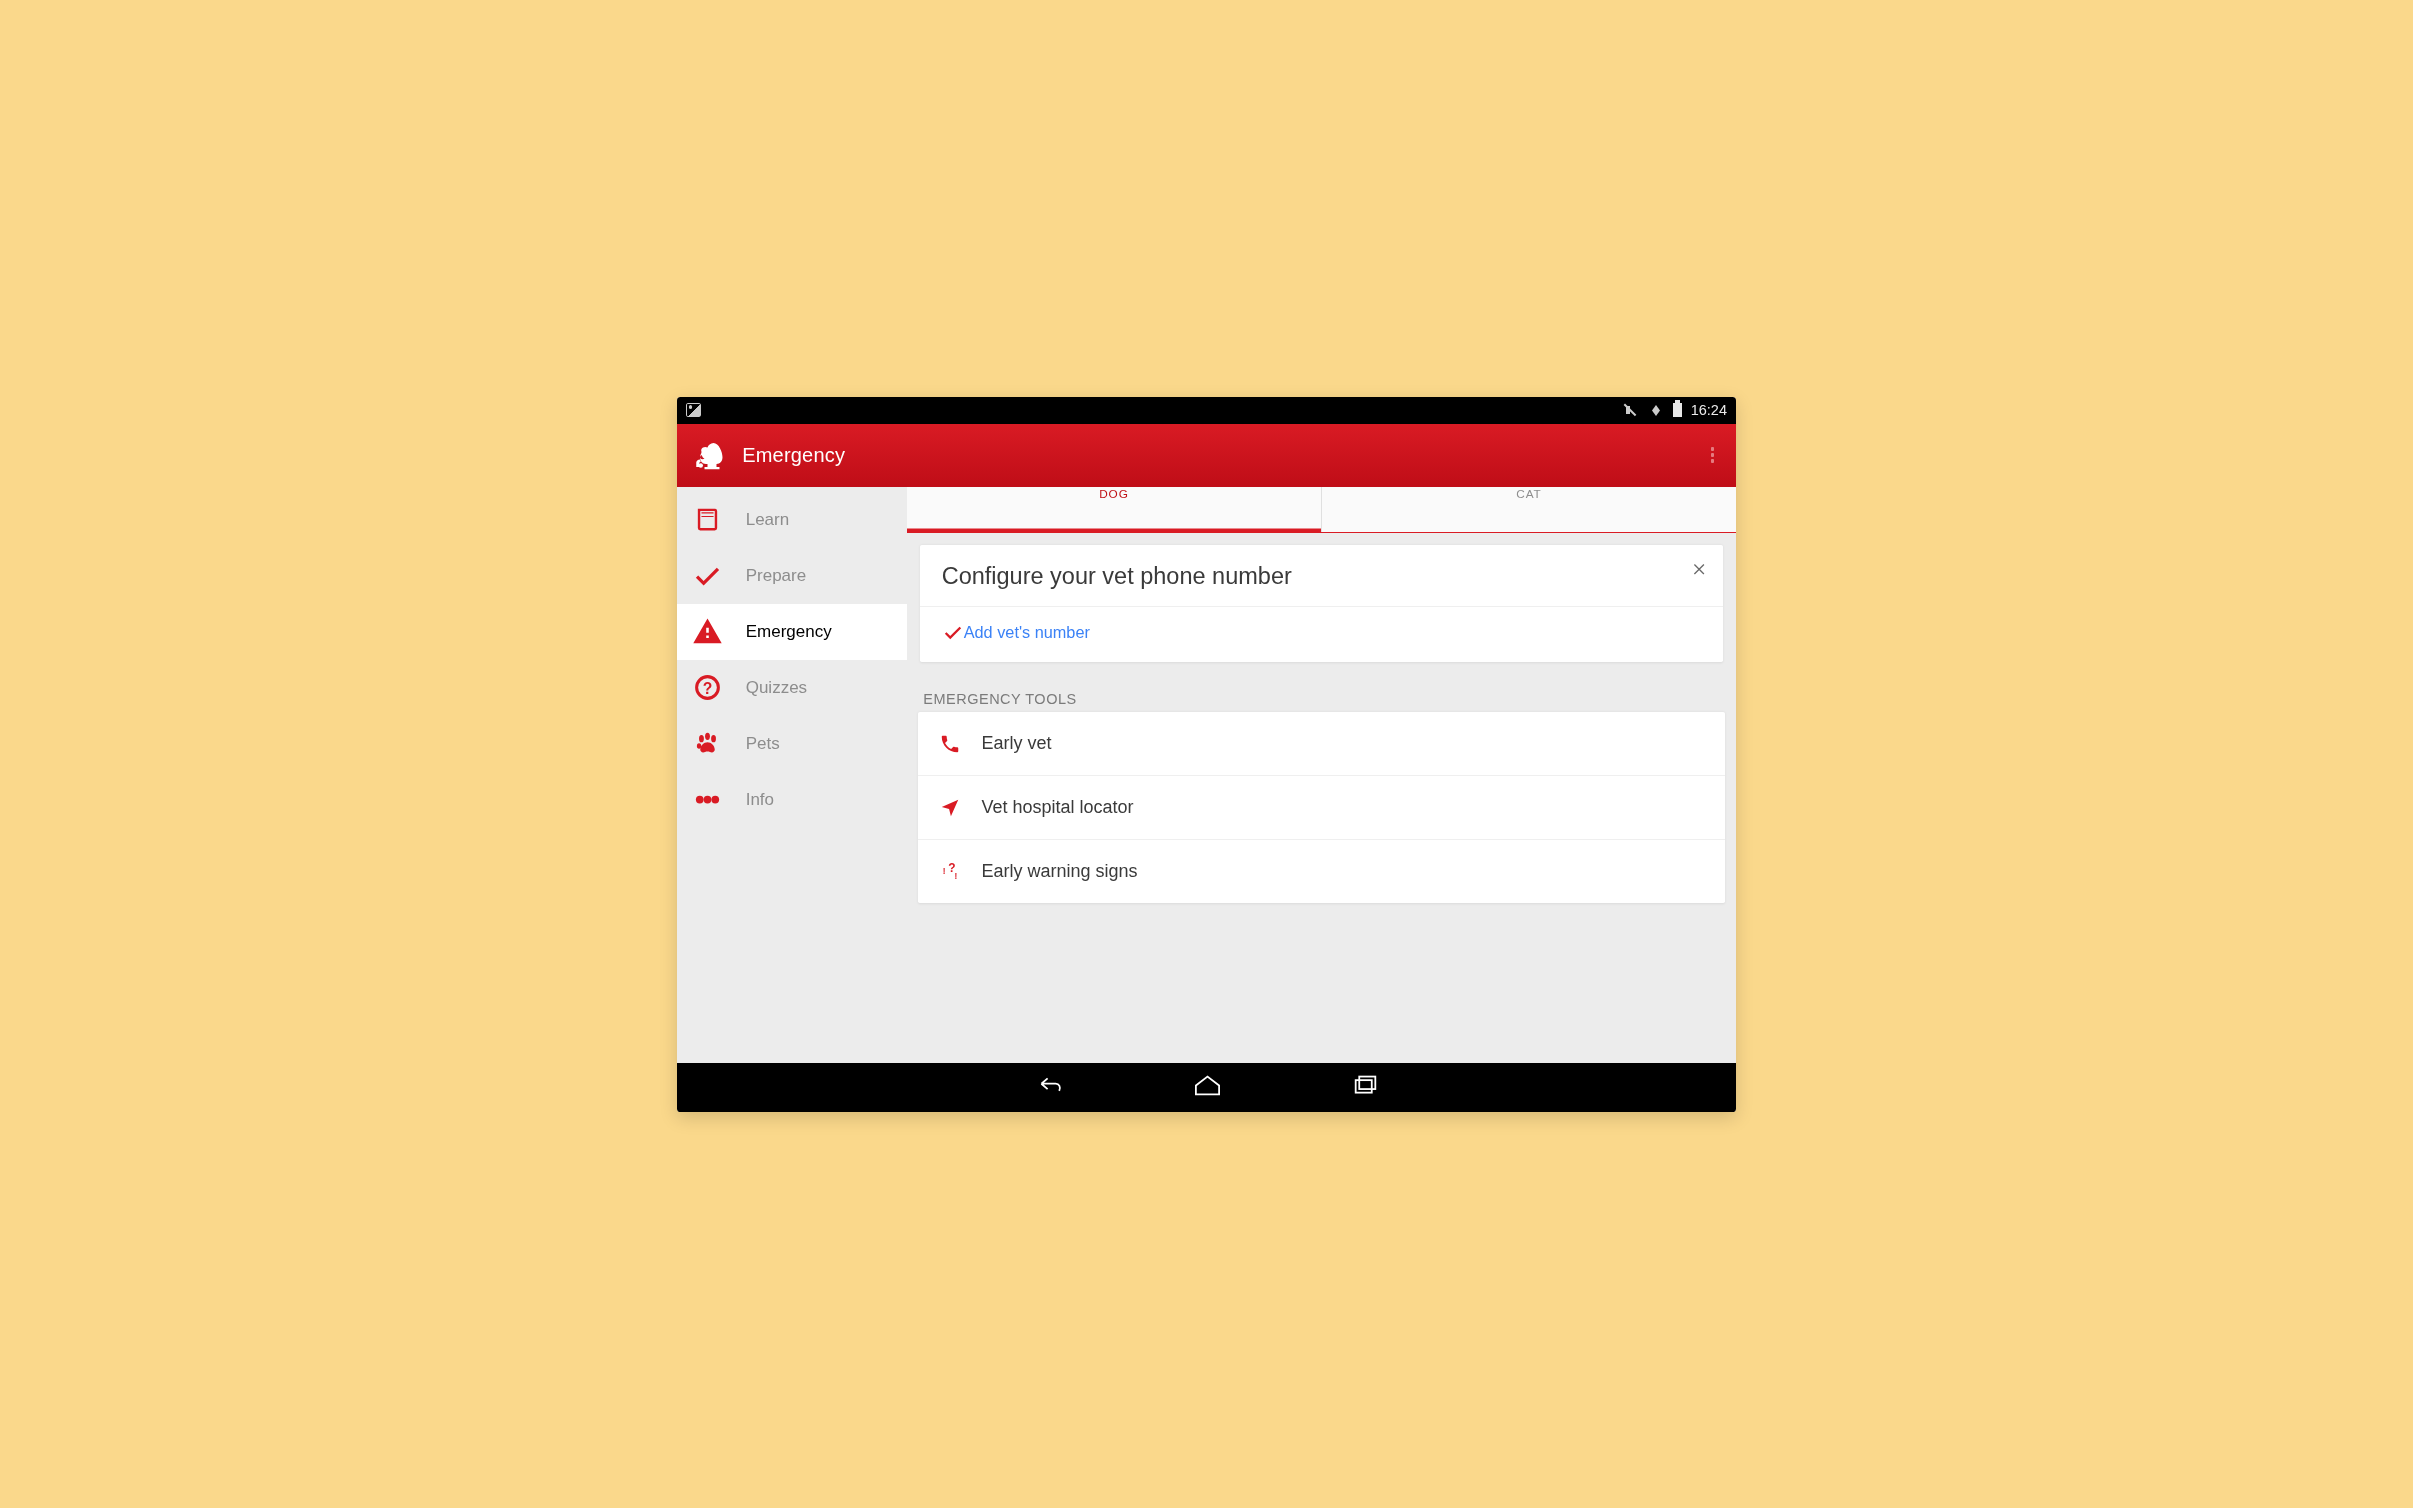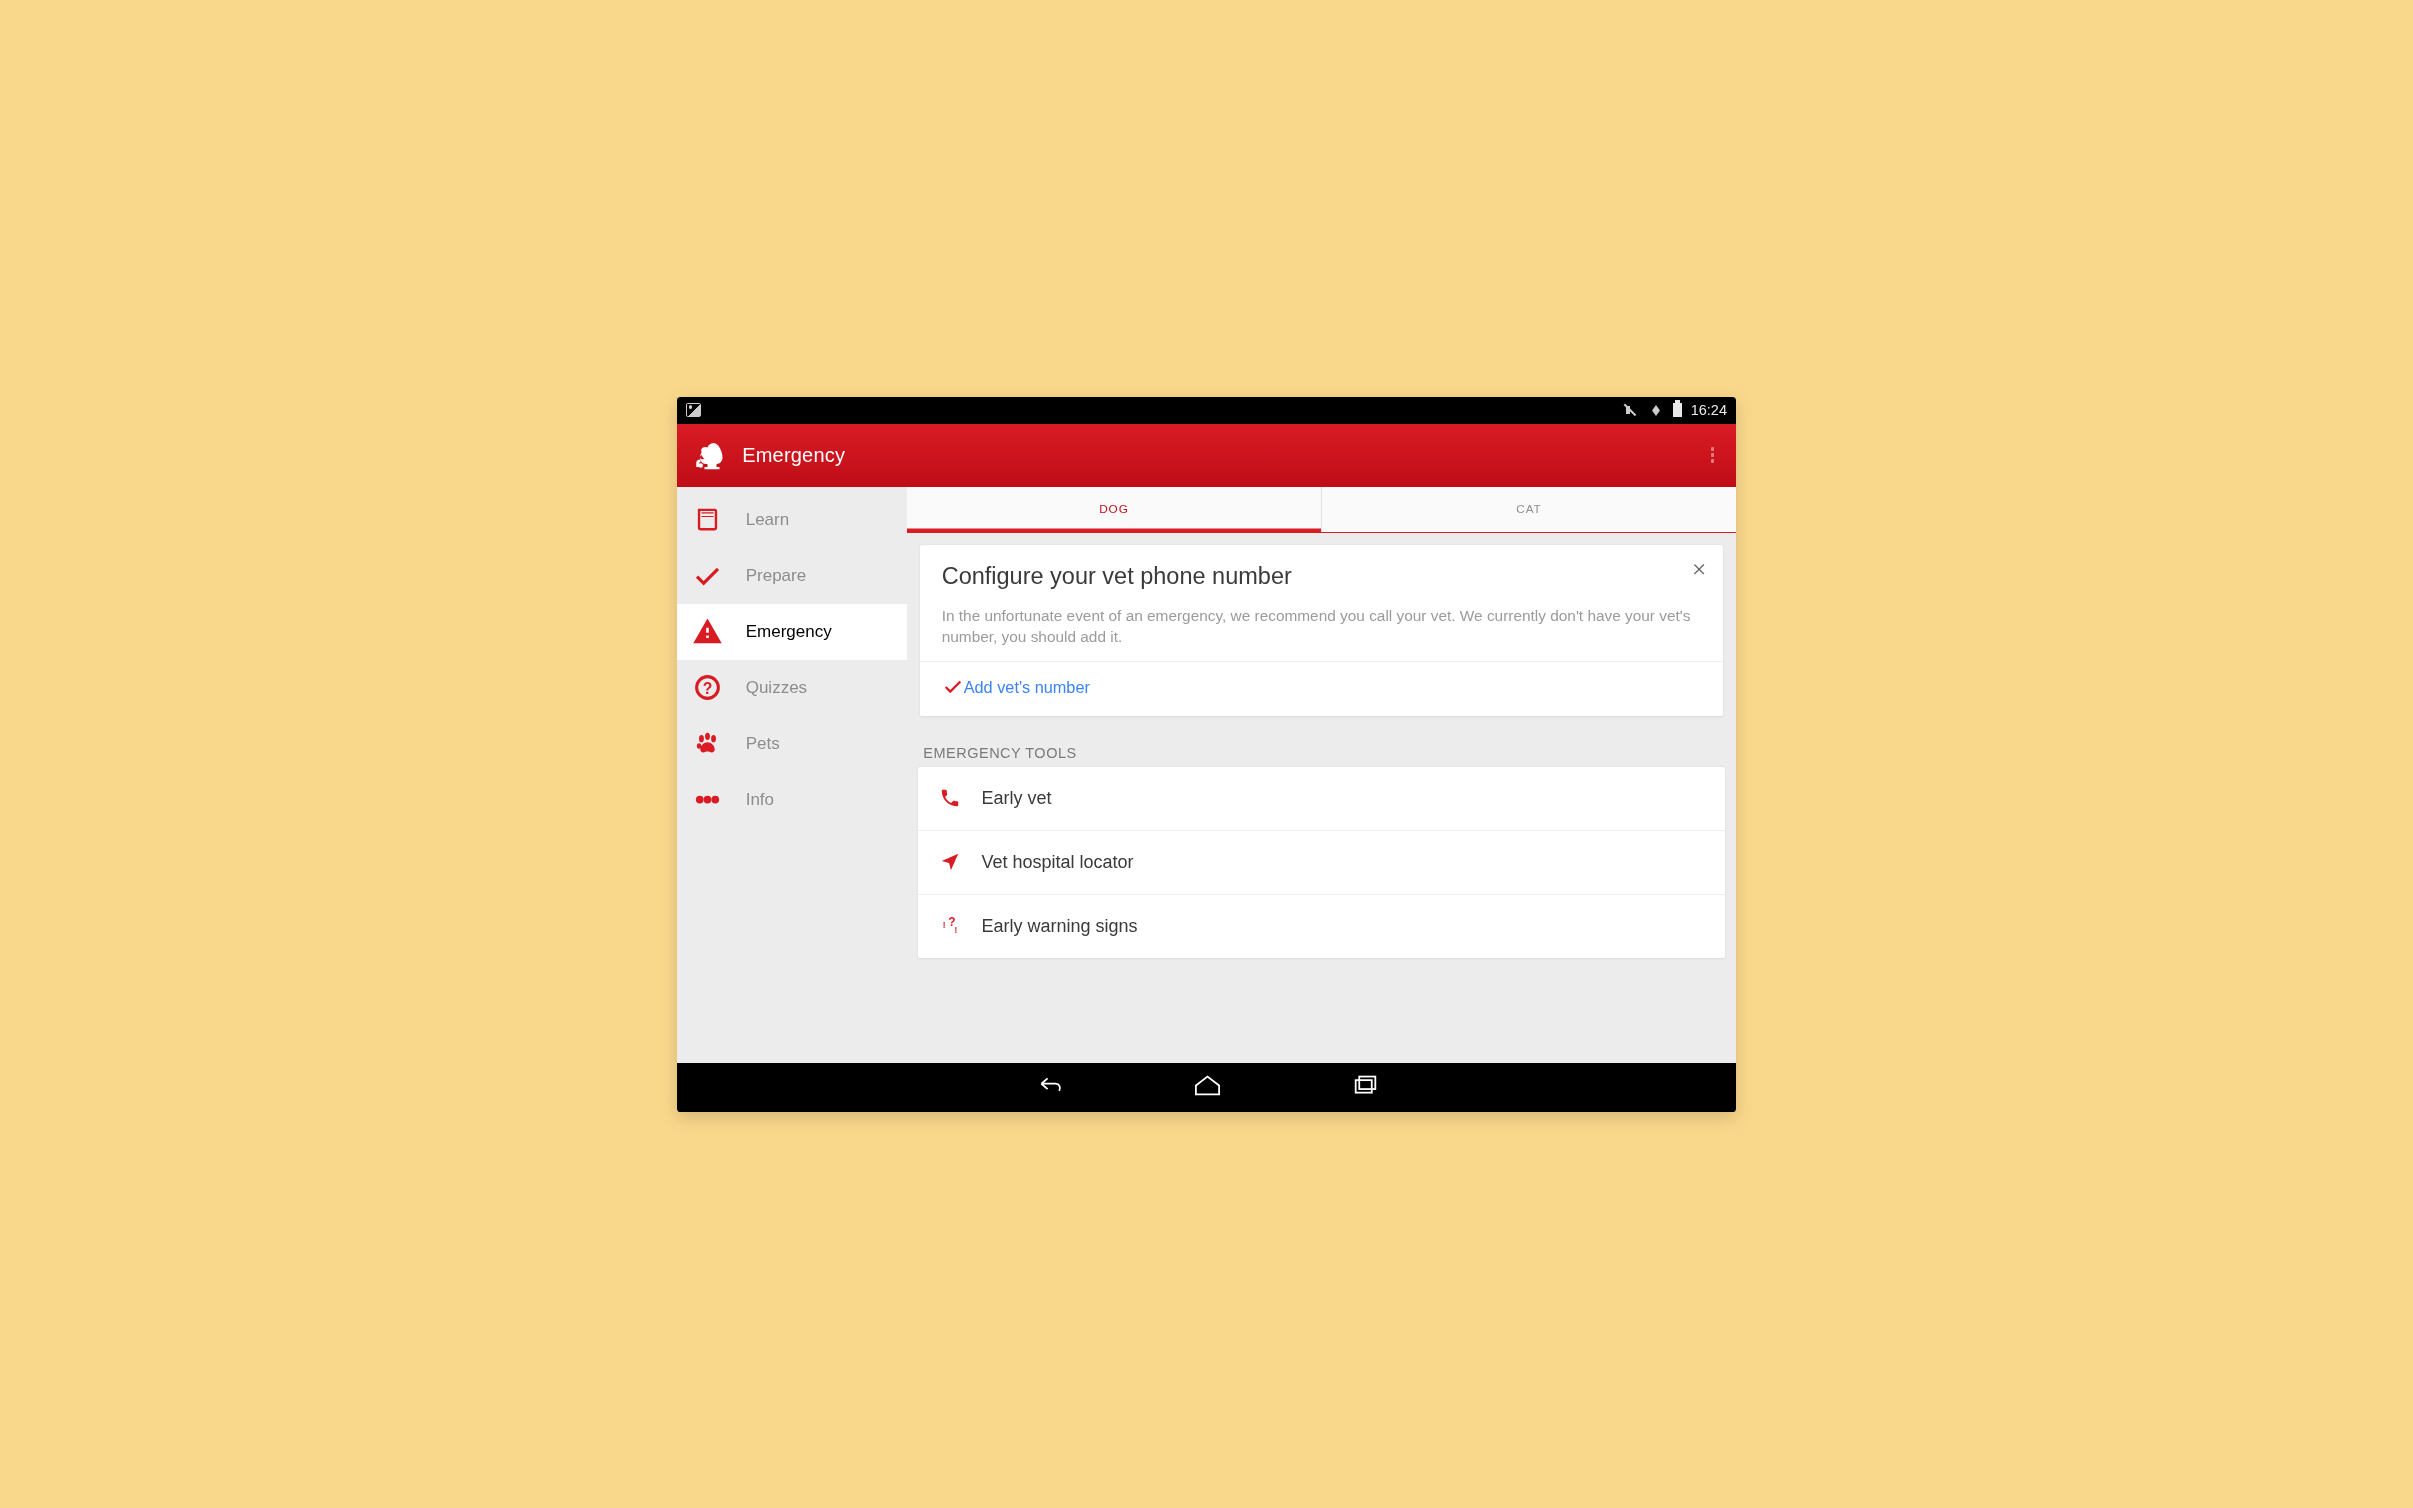--- a/index.html
+++ b/index.html
@@ -160,21 +160,21 @@
     background: #ececec;
   }
   .tabs {
     display: flex;
     background: #fafafa;
     border-bottom: 1.8px solid #d91b24;
   }
   .tab {
     flex: 1;
     height: 45px;
-    display:flex; align-items:center; justify-content:center;
+    display:flex; align-items:flex-start; justify-content:center;
     color: #8e8e8e;
     font-size: 11.8px;
     letter-spacing: 0.9px;
     border-right: 0.9px solid #e0e0e0;
     cursor: pointer;
     position: relative;
   }
   .tab:last-child { border-right: none; }
   .tab.active {
     color: #c01015;
@@ -374,21 +374,20 @@
         </div>
       </div>
 
       <div class="panel">
         <div class="close">
           <svg width="16.3" height="16.3" viewBox="0 0 24 24">
               <path stroke="#6a6a6a" stroke-width="2" fill="none" d="M5 5l14 14M19 5L5 19"></path>
             </svg>
         </div>
         <h2>Configure your vet phone number</h2>
-        <p>In the unfortunate event of an emergency, we recommend you call your vet. We currently don't have your vet's number, you should add it.</p>
         <div class="divider"></div>
         <div class="addrow">
           <svg width="22" height="22" viewBox="0 0 24 24">
               <path fill="none" stroke="#d91b24" stroke-width="2.5" d="M4 12l5 5L20 6"></path>
             </svg>
           <span>Add vet's number</span>
         </div>
       </div>
 
       <div class="section-title">EMERGENCY TOOLS</div>

